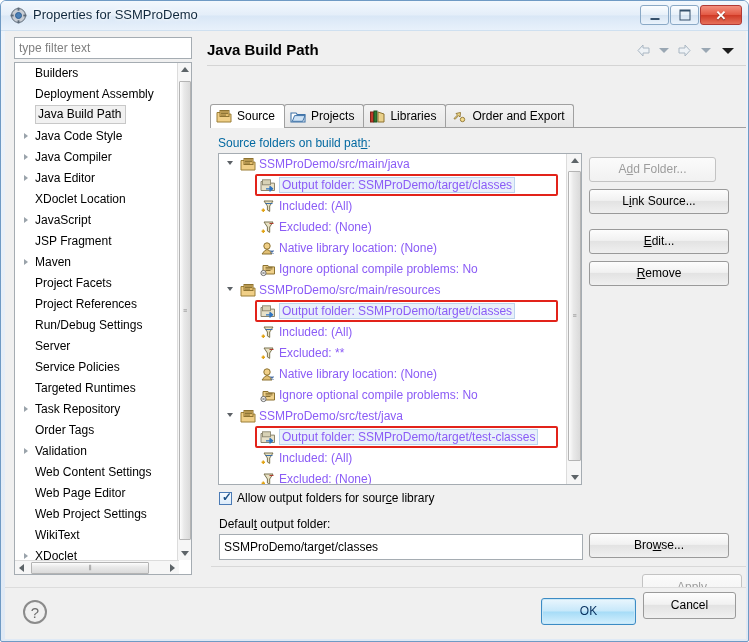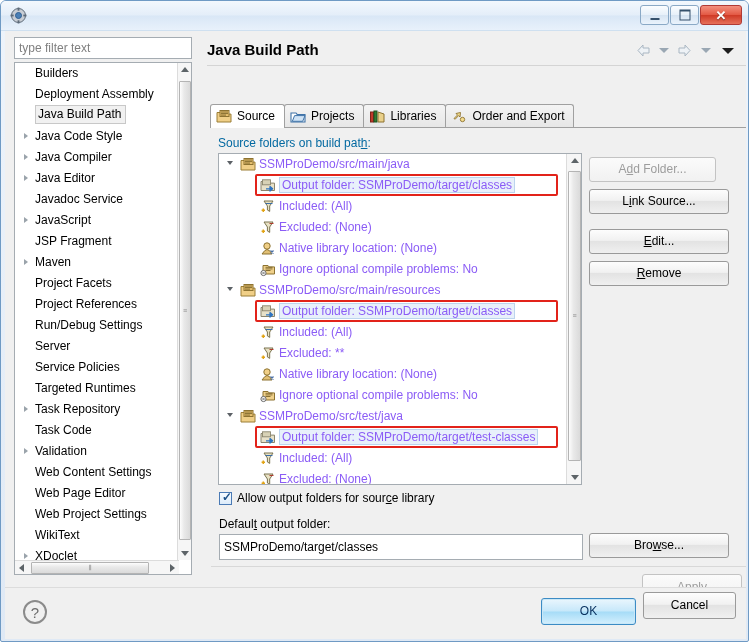--- a/index.html
+++ b/index.html
@@ -293,52 +293,53 @@
     <span id="title-icon">
       <svg width="17" height="17" viewBox="0 0 17 17">
         <circle cx="8.5" cy="8.5" r="7" fill="#c8cdd4" stroke="#5c6a78" stroke-width="1"></circle>
         <circle cx="8.5" cy="8.5" r="3" fill="#4a7fb5" stroke="#2f5f93" stroke-width="1"></circle>
         <rect x="7.6" y="0.5" width="1.8" height="3.2" fill="#5c6a78"></rect>
         <rect x="7.6" y="13.3" width="1.8" height="3.2" fill="#5c6a78"></rect>
         <rect x="0.5" y="7.6" width="3.2" height="1.8" fill="#5c6a78"></rect>
         <rect x="13.3" y="7.6" width="3.2" height="1.8" fill="#5c6a78"></rect>
       </svg>
     </span>
+    <span id="title-text">Properties for SSMProDemo</span>
 
     <div class="winbtn" id="btn-min"></div>
     <div class="winbtn" id="btn-max"></div>
     <div class="winbtn" id="btn-close">
       <span class="x">✕</span>
     </div>
   </div>
 
   <div id="client">
 
     <input id="filter-input" type="text" placeholder="type filter text" style="">
 
     <div id="tree-panel">
       <div id="tree-list">
           <div class="tnode"><span>Builders</span></div>
           <div class="tnode"><span>Deployment Assembly</span></div>
           <div style="height: 21px;"><div class="tnode sel"><span>Java Build Path</span></div></div>
           <div class="tnode"><span class="arrow"></span><span>Java Code Style</span></div>
           <div class="tnode"><span class="arrow"></span><span>Java Compiler</span></div>
           <div class="tnode"><span class="arrow"></span><span>Java Editor</span></div>
-          <div class="tnode"><span>Javadoc Service</span></div>
+          <div class="tnode"><span>XDoclet Location</span></div>
           <div class="tnode"><span class="arrow"></span><span>JavaScript</span></div>
           <div class="tnode"><span>JSP Fragment</span></div>
           <div class="tnode"><span class="arrow"></span><span>Maven</span></div>
           <div class="tnode"><span>Project Facets</span></div>
           <div class="tnode"><span>Project References</span></div>
           <div class="tnode"><span>Run/Debug Settings</span></div>
           <div class="tnode"><span>Server</span></div>
           <div class="tnode"><span>Service Policies</span></div>
           <div class="tnode"><span>Targeted Runtimes</span></div>
           <div class="tnode"><span class="arrow"></span><span>Task Repository</span></div>
-          <div class="tnode"><span>Task Code</span></div>
+          <div class="tnode"><span>Order Tags</span></div>
           <div class="tnode"><span class="arrow"></span><span>Validation</span></div>
           <div class="tnode"><span>Web Content Settings</span></div>
           <div class="tnode"><span>Web Page Editor</span></div>
           <div class="tnode"><span>Web Project Settings</span></div>
           <div class="tnode"><span>WikiText</span></div>
           <div class="tnode"><span class="arrow"></span><span>XDoclet</span></div>
         </div>
 
       <div id="tree-vsb">
         <div class="sb-arrow sb-up"></div>

